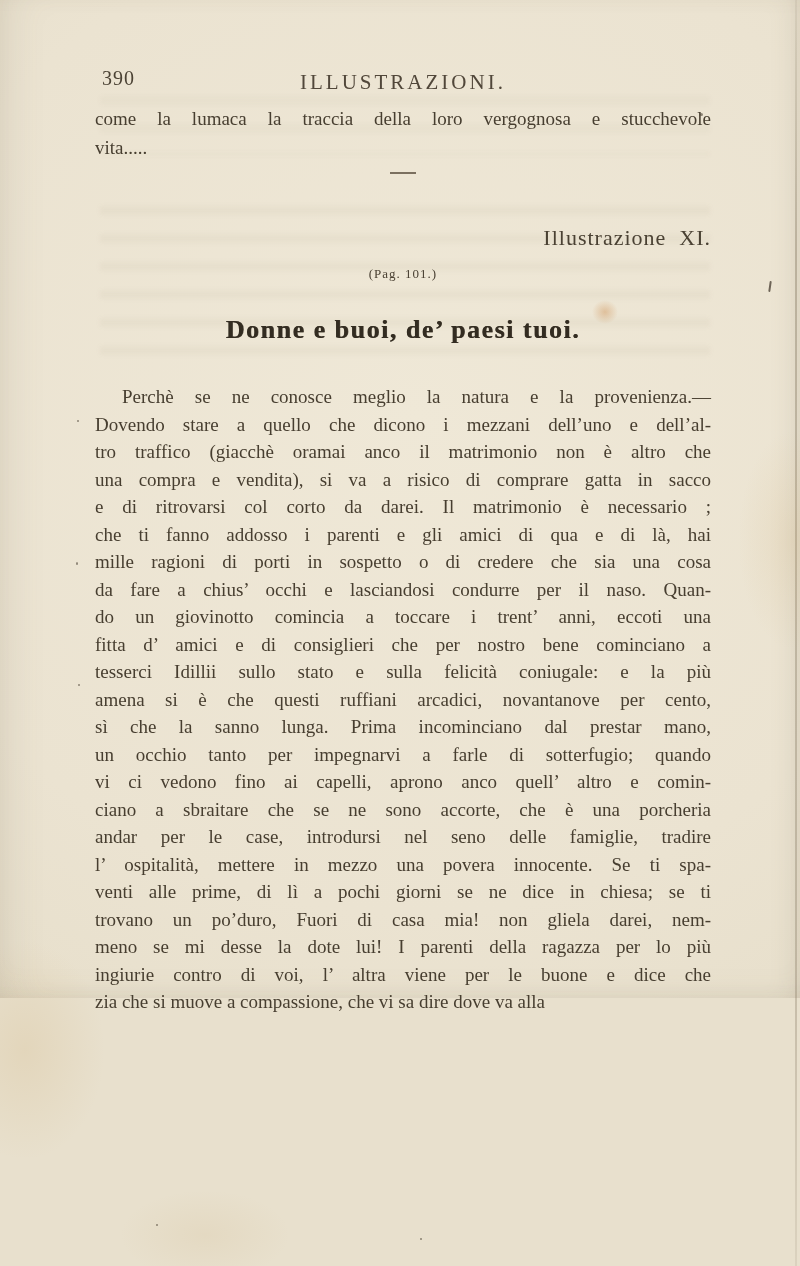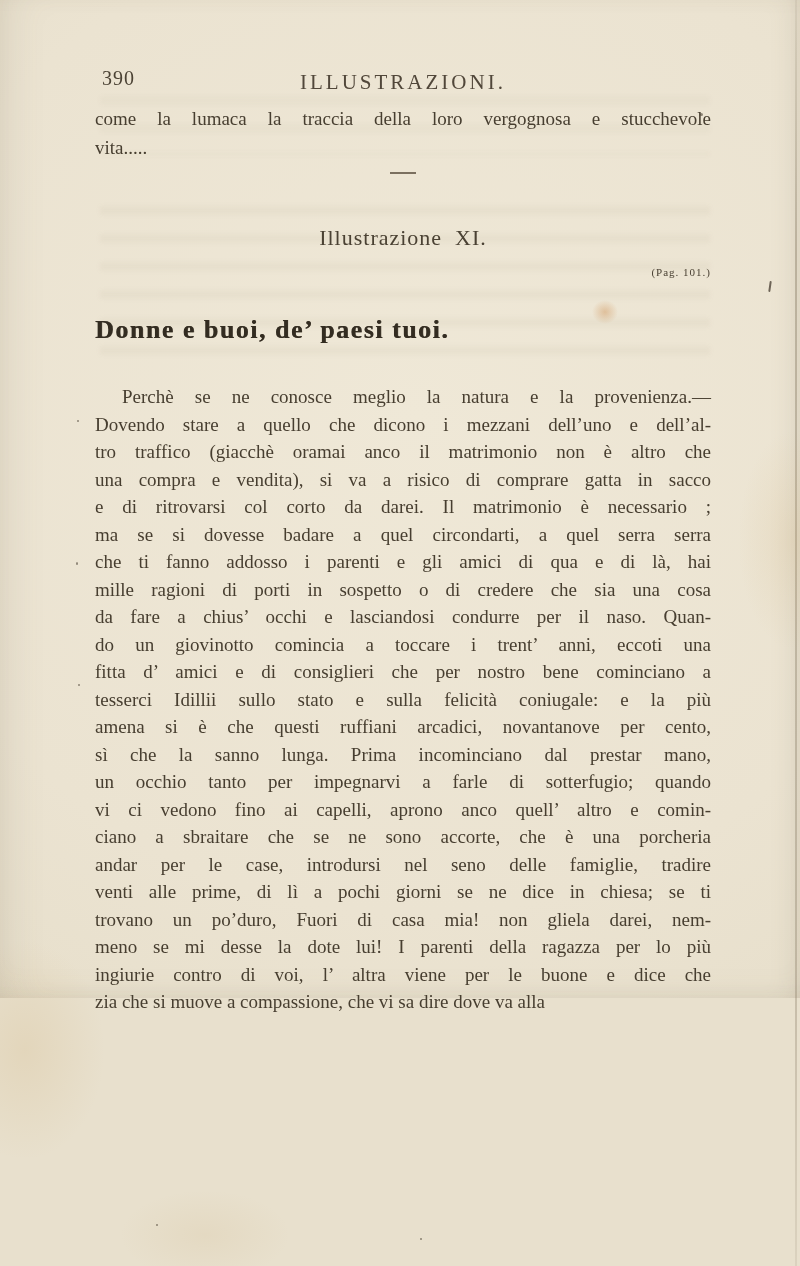--- a/index.html
+++ b/index.html
@@ -39,25 +39,25 @@
   .page-number{position:absolute;left:7px;top:0;font-size:20px;letter-spacing:1px;color:#4c4335;}
   .running-title{display:block;text-align:center;font-size:21px;letter-spacing:3px;color:#51473a;padding-top:3px;}
 
   .prev-passage{position:absolute;top:104px;left:0;width:100%;font-size:19px;line-height:29px;color:#473e30;}
   .tline{text-align:justify;text-align-last:justify;}
   .tline.last{text-align-last:left;}
   .tline.first{padding-left:27px;}
 
   .separator{position:absolute;top:172px;left:50%;width:26px;height:2px;margin-left:-13px;background:#665b4a;opacity:0.85;}
 
-  .section-heading{position:absolute;top:225px;left:0;width:100%;text-align:center;
+  .section-heading{position:absolute;top:225px;left:0;width:100%;text-align:right;
     font-size:22px;letter-spacing:1px;color:#4a4133;white-space:pre;}
-  .page-ref{position:absolute;top:266px;left:0;width:100%;text-align:right;
-    font-size:11px;letter-spacing:1px;color:#4a4133;}
-  .chapter-title{position:absolute;top:315px;left:0;width:100%;text-align:left;
+  .page-ref{position:absolute;top:266px;left:0;width:100%;text-align:center;
+    font-size:13px;letter-spacing:1px;color:#4a4133;}
+  .chapter-title{position:absolute;top:315px;left:0;width:100%;text-align:center;
     font-size:26px;font-weight:bold;letter-spacing:1.5px;color:#332c21;
     text-shadow:0.4px 0 0 rgba(51,44,33,0.8);}
 
   .body-text{position:absolute;top:383px;left:0;width:100%;font-size:19px;line-height:27.5px;color:#473e30;}
 </style>
 </head>
 <body>
 
 <div class="page">
 
@@ -93,33 +93,33 @@
     <div class="section-heading">Illustrazione  XI.</div>
     <div class="page-ref">(Pag. 101.)</div>
     <div class="chapter-title">Donne e buoi, de’ paesi tuoi.</div>
 
     <div class="body-text" id="body-paragraph">
         <div class="tline first">Perchè se ne conosce meglio la natura e la provenienza.—</div>
         <div class="tline">Dovendo stare a quello che dicono i mezzani dell’uno e dell’al-</div>
         <div class="tline">tro traffico (giacchè oramai anco il matrimonio non è altro che</div>
         <div class="tline">una compra e vendita), si va a risico di comprare gatta in sacco</div>
         <div class="tline">e di ritrovarsi col corto da darei. Il matrimonio è  necessario ;</div>
-        <div class="tline">ma se si dovesse badare a quel circondarti, a quel serra serra</div>
         <div class="tline">che ti fanno addosso  i  parenti e gli amici di qua e di là, hai</div>
         <div class="tline">mille ragioni di porti in sospetto o di credere che sia una cosa</div>
         <div class="tline">da fare a chius’ occhi e lasciandosi condurre per il naso. Quan-</div>
         <div class="tline">do un giovinotto  comincia a toccare  i  trent’ anni, eccoti una</div>
         <div class="tline">fitta d’ amici e di consiglieri che per nostro bene cominciano a</div>
         <div class="tline">tesserci Idillii sullo stato e sulla felicità coniugale: e la più</div>
         <div class="tline">amena si è che questi ruffiani arcadici, novantanove per cento,</div>
         <div class="tline">sì che la sanno lunga. Prima incominciano dal prestar mano,</div>
         <div class="tline">un occhio tanto per impegnarvi a farle di sotterfugio; quando</div>
         <div class="tline">vi ci vedono fino ai capelli, aprono anco quell’ altro e comin-</div>
         <div class="tline">ciano a  sbraitare che se ne sono accorte,  che è una porcheria</div>
         <div class="tline">andar per le case, introdursi nel seno delle famiglie, tradire</div>
+        <div class="tline">l’ ospitalità, mettere in mezzo una povera innocente. Se ti spa-</div>
         <div class="tline">venti alle prime, di lì a pochi giorni se ne dice in chiesa; se ti</div>
         <div class="tline">trovano un po’duro, Fuori di casa mia! non gliela darei, nem-</div>
         <div class="tline">meno se mi desse la dote lui! I parenti della ragazza per lo più</div>
         <div class="tline">ingiurie contro di voi, l’ altra viene per  le buone e  dice che</div>
         <div class="tline last">zia che si muove a compassione, che vi  sa dire dove  va alla</div>
       </div>
 
   </div>
 </div>
 

